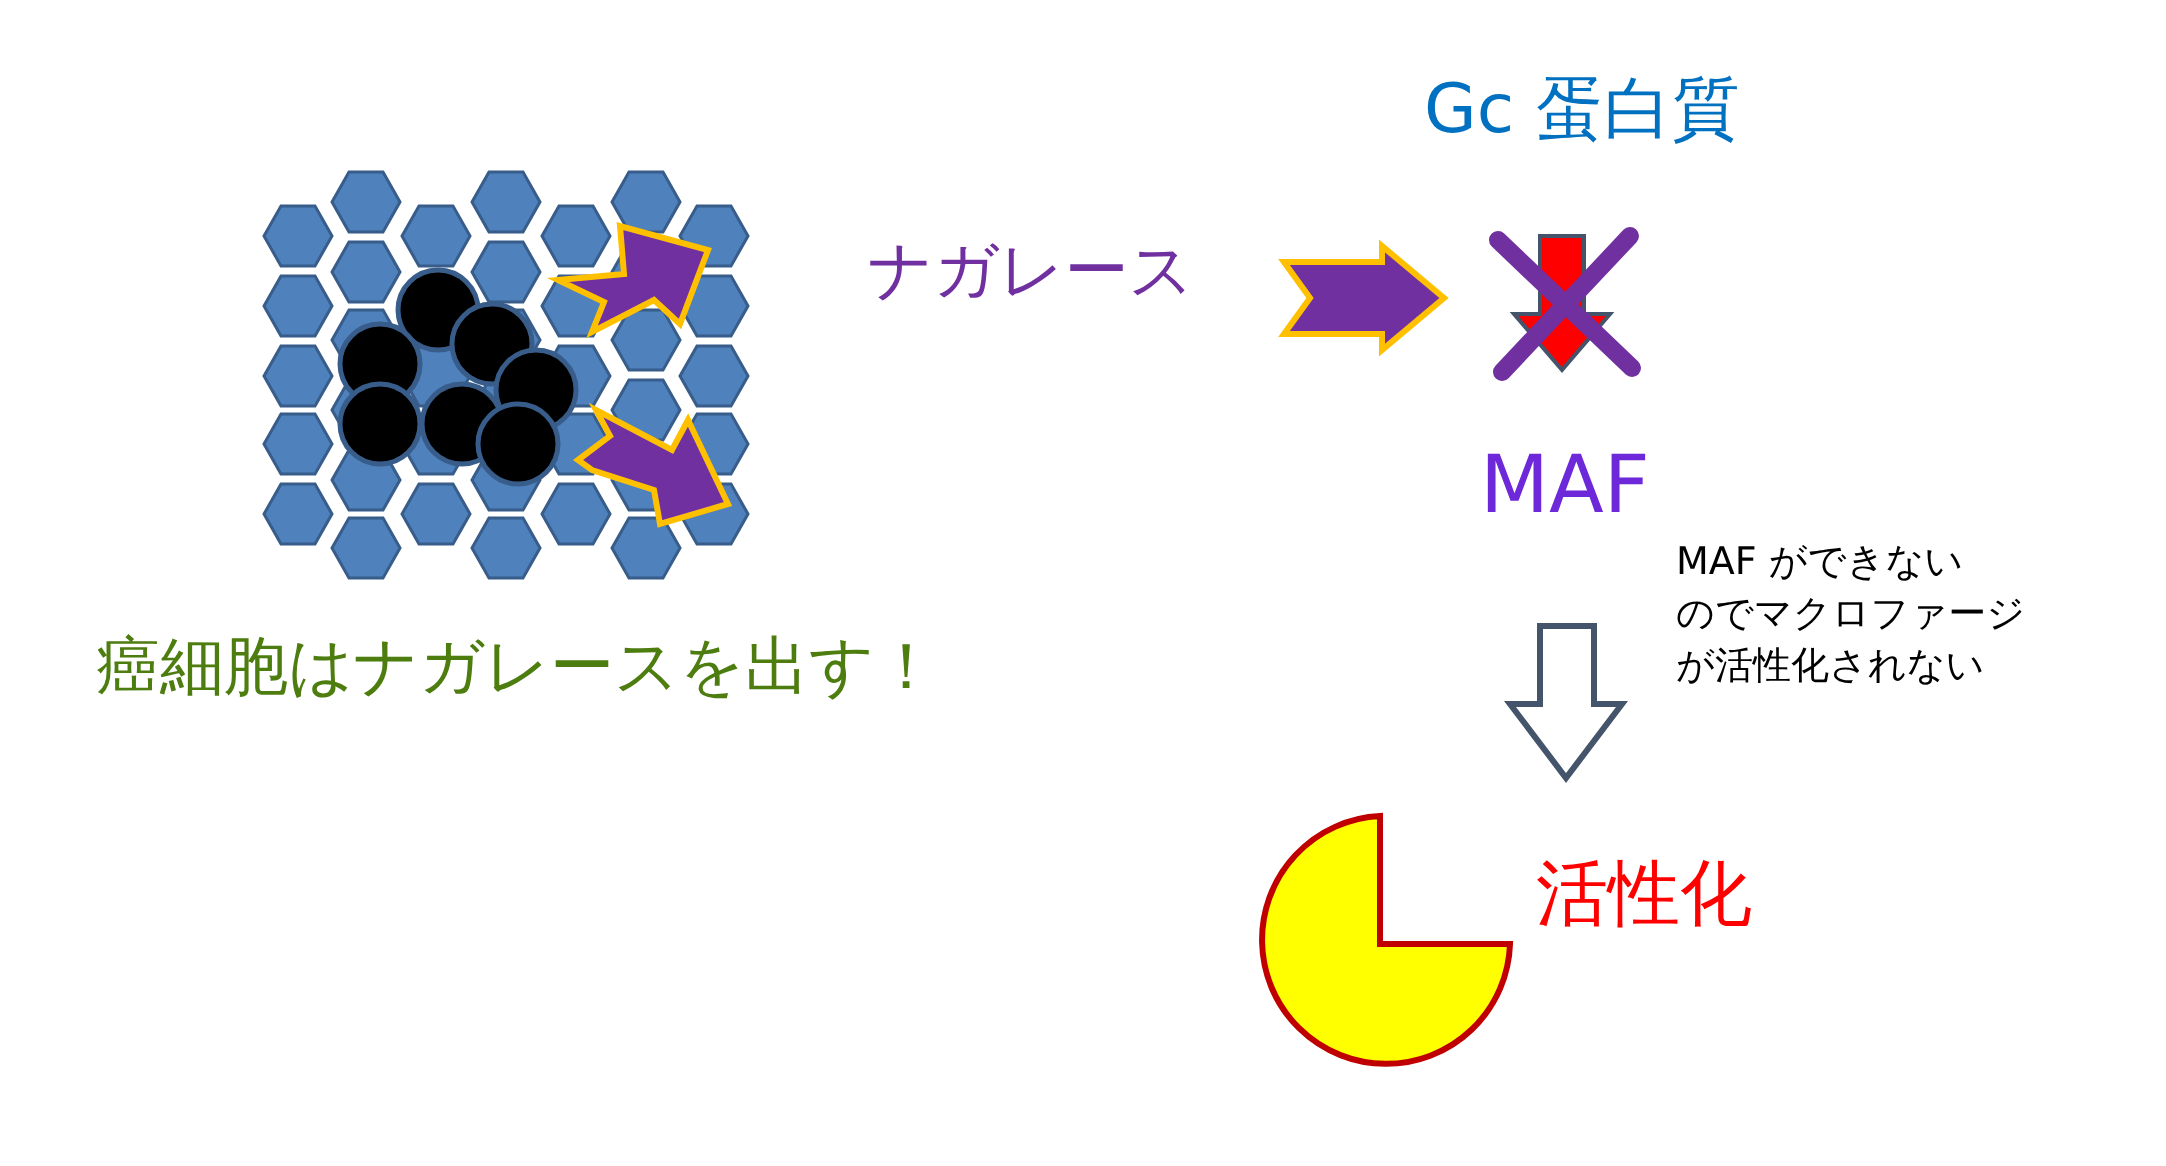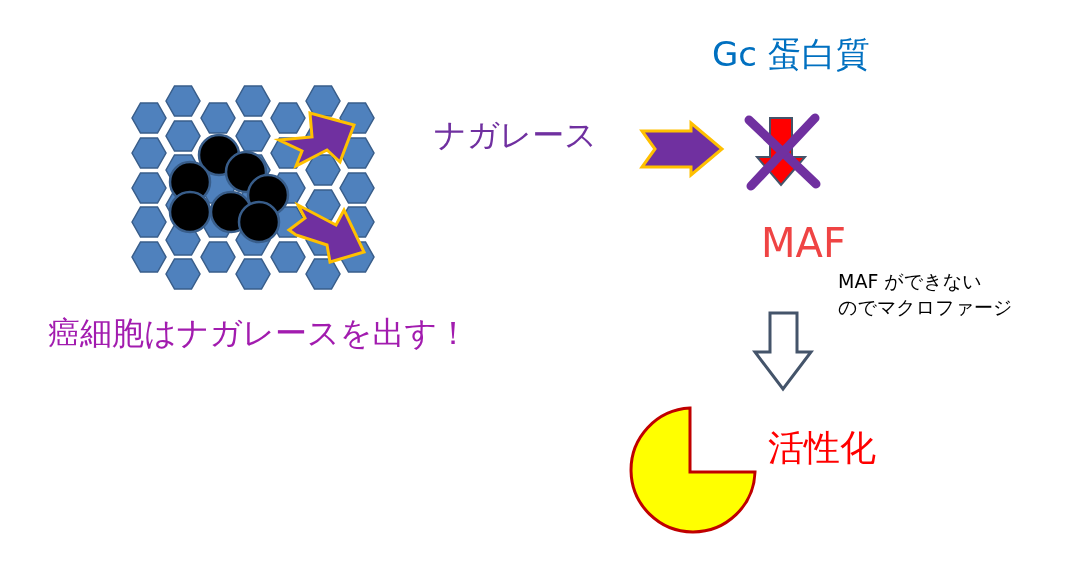--- a/index.html
+++ b/index.html
@@ -1,23 +1,23 @@
 <!DOCTYPE html>
 <html><head>
 <meta charset="utf-8">
 <style>
   html, body { margin: 0; padding: 0; background: #ffffff; }
   body { width: 1083px; height: 583px; position: relative; overflow: hidden;
          font-family: "DejaVu Sans", "Liberation Sans", sans-serif; }
   .abs { position: absolute; white-space: nowrap; }
   #title-gc { left: 712px; top: 32px; font-size: 34px; color: #0070c0; }
   #nagarase-label { left: 434px; top: 114px; font-size: 32px; color: #7030a0; }
-  #maf-label { left: 740px; top: 220px; font-size: 40px; color: #ef4444; margin-left: 21px; }
+  #maf-label { left: 740px; top: 220px; font-size: 40px; color: #6d28d9; }
   #maf-note { left: 838px; top: 268px; font-size: 19px; line-height: 26px; color: #000; text-align: left; }
-  #cancer-caption { left: 10px; top: 310px; font-size: 32px; line-height: 46px; color: #a21caf; }
+  #cancer-caption { left: 10px; top: 310px; font-size: 32px; line-height: 46px; color: #4d7c0f; }
   #cancer-caption .l1 { padding-left: 38px; }
   #activated-label { left: 768px; top: 425px; font-size: 36px; line-height: 46px; color: #ff0000; }
   svg.layer { position: absolute; left: 0; top: 0; }
 </style>
 </head>
 <body>
 
 <svg class="layer" width="1083" height="583" viewBox="0 0 1083 583">
   <defs>
     <polygon id="hex" points="-17,0 -8.5,-15 8.5,-15 17,0 8.5,15 -8.5,15"></polygon>
@@ -109,20 +109,21 @@
 
 <div class="abs" id="title-gc">Gc 蛋白質</div>
 
 <div class="abs" id="nagarase-label">ナガレース</div>
 
 <div class="abs" id="maf-label">MAF</div>
 
 <div class="abs" id="maf-note">
   <div>MAF ができない</div>
   <div>のでマクロファージ</div>
+  <div>が活性化されない</div>
 </div>
 
 <div class="abs" id="cancer-caption">
   <div class="l1">癌細胞はナガレースを出す！</div>
 </div>
 
 <div class="abs" id="activated-label">
   <div>活性化</div>
 </div>
 

